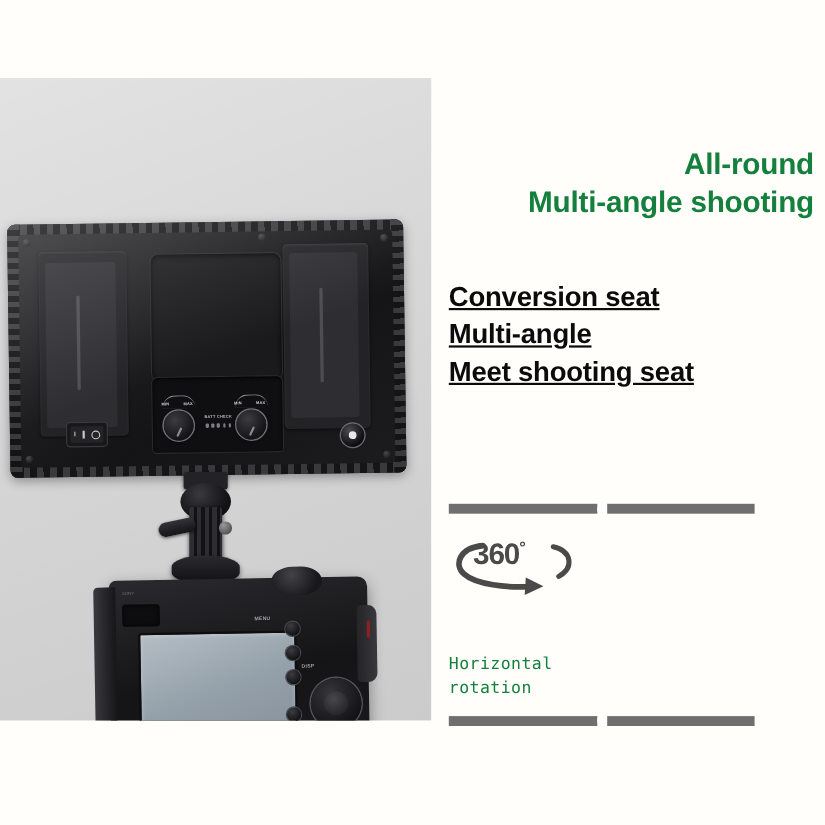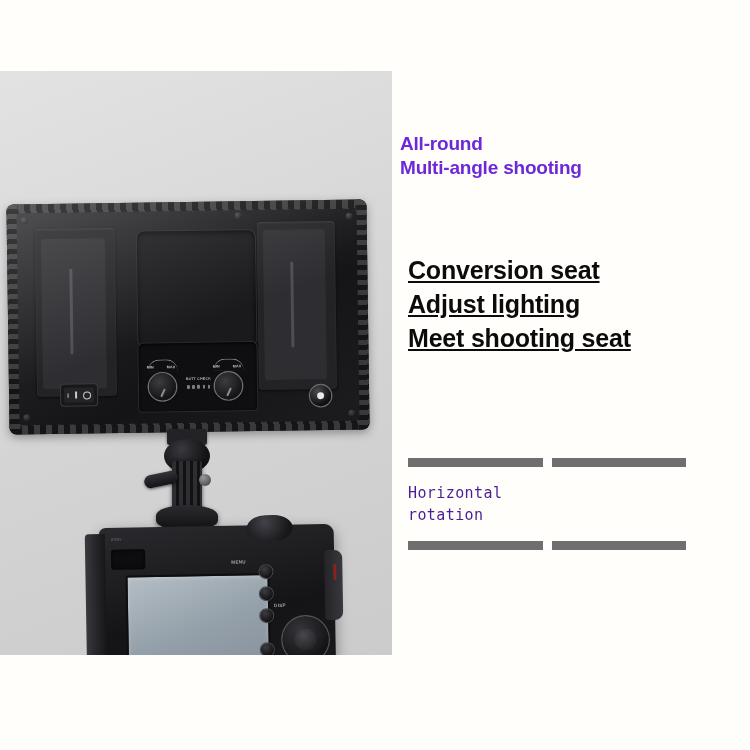--- a/index.html
+++ b/index.html
@@ -156,22 +156,22 @@
     box-shadow:0 0 0 1px #4d4d53;}
   .cam-txt{position:absolute;font-size:4.6px;color:#a9a9b0;font-weight:700;letter-spacing:.3px;}
   .cam-txt-dim{position:absolute;font-size:3.6px;color:#7b7b82;letter-spacing:.2px;}
   .cam-grip{position:absolute;right:-8px;top:26px;width:18px;height:70px;
     background:linear-gradient(90deg,#262629,#3a3a40);border-radius:4px 8px 8px 4px;}
   .cam-red{position:absolute;right:-2px;top:40px;width:3px;height:16px;background:#8d2420;border-radius:2px;}
 
   
   .headline{
     position:absolute;left:400px;top:132px;width:340px;
-    text-align:left;
-    font-weight:700;font-size:19px;line-height:1.28;color:#6d28d9;
+    text-align:right;
+    font-weight:700;font-size:27px;line-height:1.28;color:#15803d;
     letter-spacing:-.2px;
   }
   .subcopy{
     position:absolute;left:408px;top:253px;width:340px;
     font-weight:700;font-size:25px;line-height:1.36;color:#0b0b0b;
     letter-spacing:-.2px;
   }
   .subcopy div{white-space:nowrap;text-decoration:underline;}
 
   
@@ -180,21 +180,21 @@
     position:relative;height:9px;width:278px;margin-left:8px;
     display:flex;align-items:center;
   }
   .divider .seg{height:9px;background:#6f6f6f;flex:1;}
   .divider .gap{width:9px;height:4px;background:#ffffff;}
   .spec-cols{display:flex;margin:16px 0 14px 0;}
   .spec-col{width:150px;position:relative;}
   .icon-wrap{height:62px;position:relative;}
   .spec-caption{
     font-family:"DejaVu Sans Mono", monospace;
-    font-size:15px;line-height:1.45;color:#4c1d95;letter-spacing:.4px;
+    font-size:15px;line-height:1.45;color:#15803d;letter-spacing:.4px;margin-top:48px;
   }
   .spec-caption div{white-space:pre;}
   .deg-text{
     position:absolute;font-weight:700;font-family:"Liberation Sans",sans-serif;
     color:#4a4a4a;font-size:27px;letter-spacing:-1px;
   }
   .deg-sup{font-size:15px;vertical-align:super;letter-spacing:0;}
 </style>
 </head>
 <body>
@@ -295,35 +295,43 @@
     </div>
   </div>
 
   <div class="headline">
     <div>All-round</div>
     <div>Multi-angle shooting</div>
   </div>
 
   <div class="subcopy">
     <div>Conversion seat</div>
-    <div>Adjust lighting</div>
+    <div>Multi-angle</div>
     <div>Meet shooting seat</div>
   </div>
 
   <div class="spec-block">
 
     <div class="divider">
       <div class="seg"></div>
       <div class="gap"></div>
       <div class="seg"></div>
     </div>
 
     <div class="spec-cols">
 
       <div class="spec-col" style="padding-left:8px;">
+        <div class="icon-wrap">
+          <svg width="132" height="62" viewBox="0 0 132 62">
+            <path d="M31 13 C10 15, 4 30, 14 39 C24 48, 52 52, 78 50" fill="none" stroke="#4a4a4a" stroke-width="5.2" stroke-linecap="round"></path>
+            <path d="M70 42 L86 50 L69 58 Z" fill="#4a4a4a"></path>
+            <path d="M95 14 C112 18, 114 33, 100 41" fill="none" stroke="#4a4a4a" stroke-width="4.6" stroke-linecap="round"></path>
+          </svg>
+          <span class="deg-text" style="left:22px;top:6px;"><span>360</span><span class="deg-sup">°</span></span>
+        </div>
         <div class="spec-caption">
           <div>Horizontal</div>
           <div>rotation</div>
         </div>
       </div>
 
     </div>
 
     <div class="divider">
       <div class="seg"></div>

